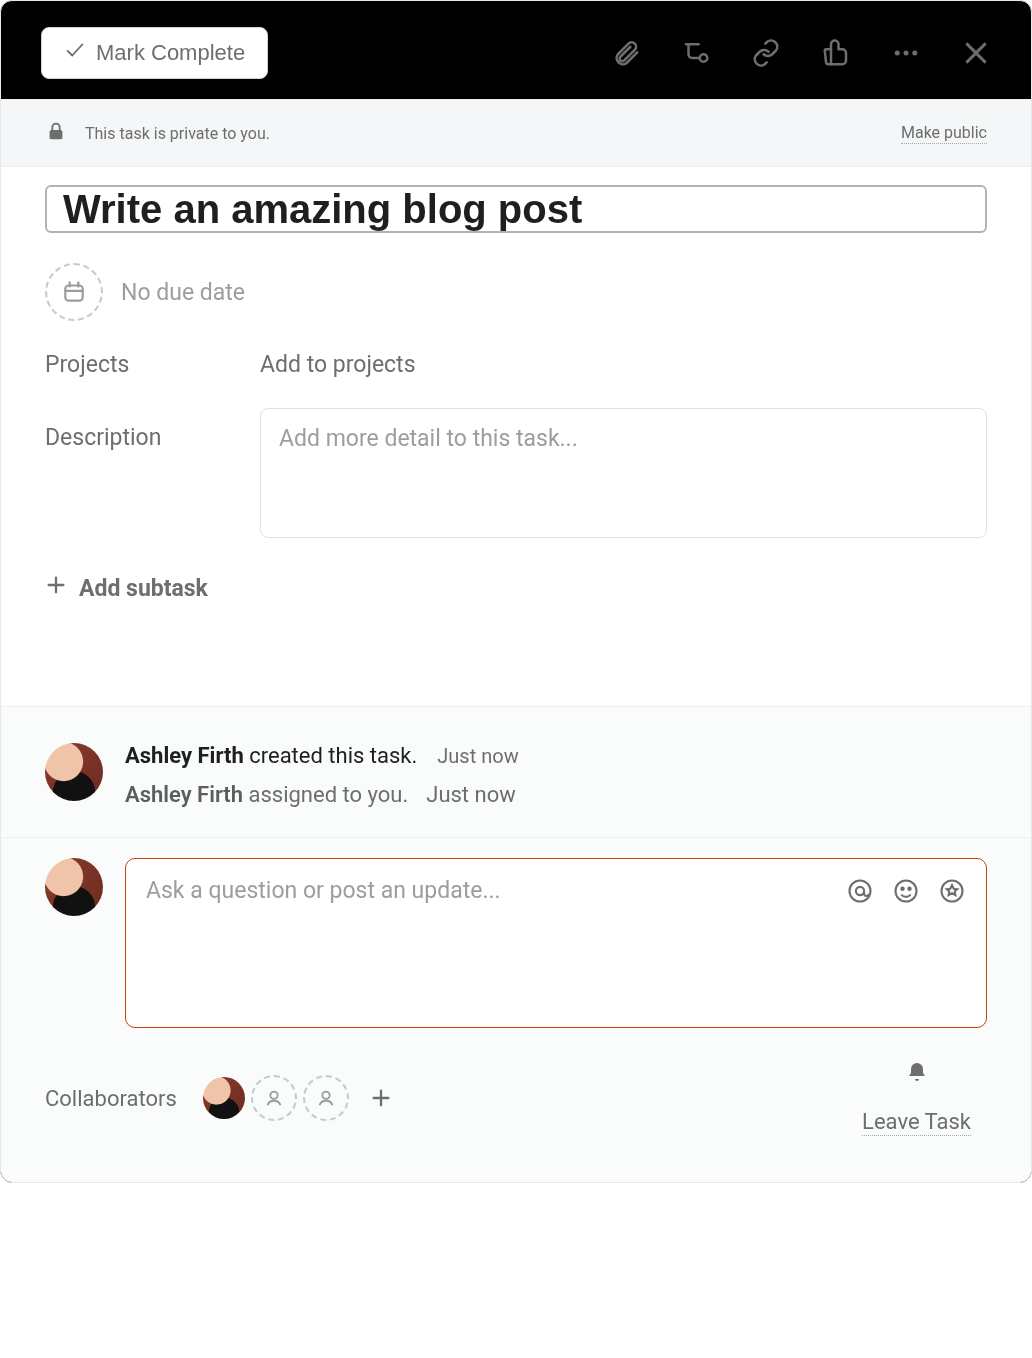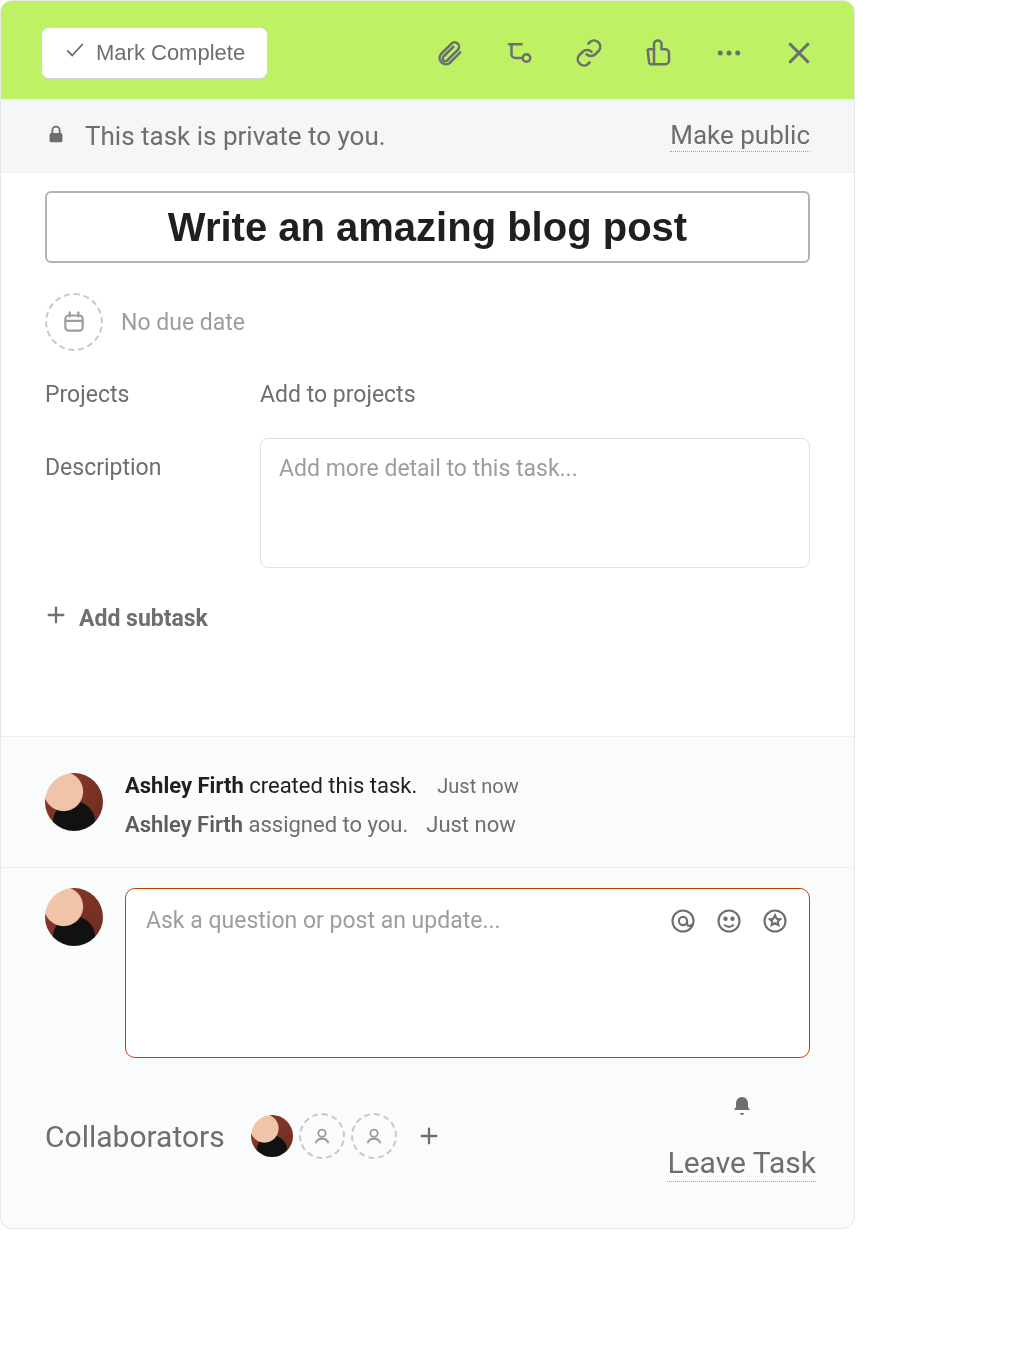--- a/index.html
+++ b/index.html
@@ -3,25 +3,25 @@
 <meta charset="utf-8">
 <style>
   * { box-sizing: border-box; }
   html, body {
     margin: 0; padding: 0;
     font-family: -apple-system, BlinkMacSystemFont, "Segoe UI", Roboto, Helvetica, Arial, sans-serif;
     background: #ffffff;
     color: #1e1f21;
   }
   .modal {
-    width: 855px;
+    width: 1032px;
     border: 1px solid #e6e8ea;
     border-radius: 12px;
     overflow: hidden;
-    background: #bef264;
+    background: #000000;
   }
   
   .toolbar {
     display: flex;
     align-items: center;
     justify-content: space-between;
     padding: 26px 40px 20px 40px;
     border-bottom: 1px solid #edeff1;
   }
   .mark-complete-btn {
@@ -50,21 +50,21 @@
   }
   .icon-btn svg { display: block; }
 
   
   .privacy-strip {
     display: flex;
     align-items: center;
     justify-content: space-between;
     background: #f5f6f7;
     padding: 20px 44px;
-    font-size: 26px;
+    font-size: 16px;
     color: #6d6e6f;
     border-bottom: 1px solid #edeff1;
   }
   .privacy-left {
     display: flex;
     align-items: center;
     gap: 18px;
   }
   .make-public-link {
     color: #6d6e6f;
@@ -76,23 +76,22 @@
 
   
   .body-pad { padding: 18px 44px 44px 44px; background:#fff; }
   .title-input {
     width: 100%;
     font-size: 40px;
     font-weight: 700;
     color: #1e1f21;
     border: 2px solid #b0b3b7;
     border-radius: 6px;
-    padding: 12px 16px;
+    padding: 0 16px;
     line-height: 1.1;
-    text-align: center;
   }
 
   .field-row {
     display: flex;
     align-items: center;
     margin-top: 30px;
     font-size: 23px;
   }
   .field-row.start { align-items: flex-start; }
   .field-label {
@@ -209,23 +208,23 @@
     top: 18px; right: 20px;
     display: flex; gap: 18px;
     color: #6d6e6f;
   }
 
   
   .footer {
     display: flex;
     align-items: center;
     justify-content: space-between;
-    padding: 32px 38px 46px 44px;
+    padding: 32px 60px 46px 44px;
     background: #fafbfb;
-    font-size: 30px;
+    font-size: 22px;
     color: #6d6e6f;
   }
   .collab-left {
     display: flex; align-items: center; gap: 26px;
   }
   .collab-stack {
     display: flex; align-items: center; gap: 6px;
   }
   .plus-add {
     display:inline-flex; align-items:center; justify-content:center;

